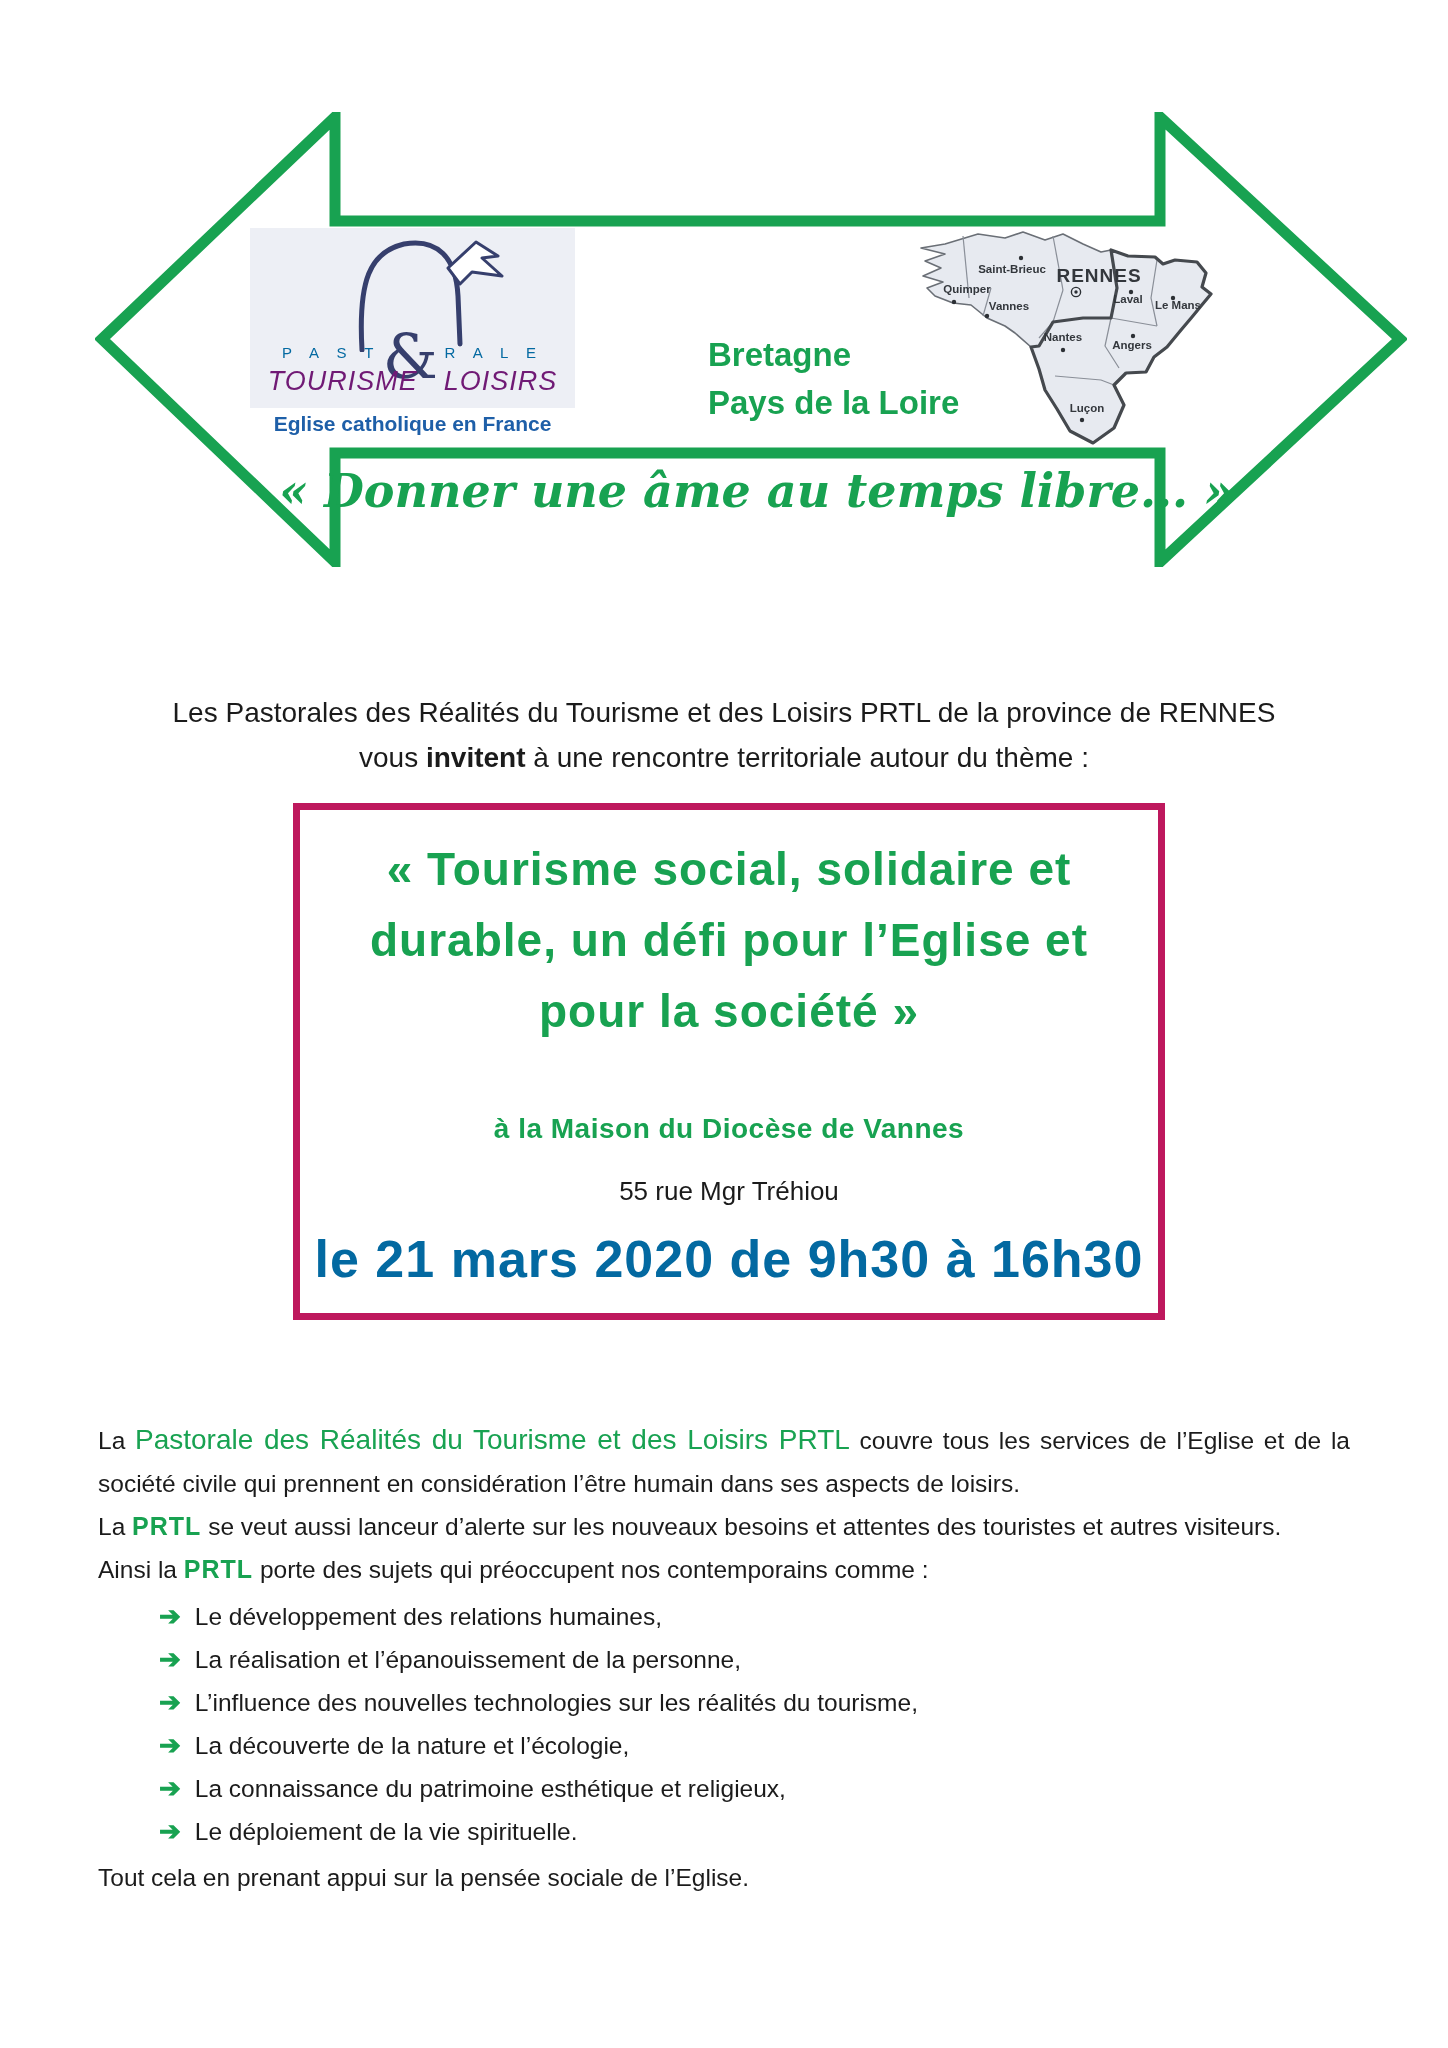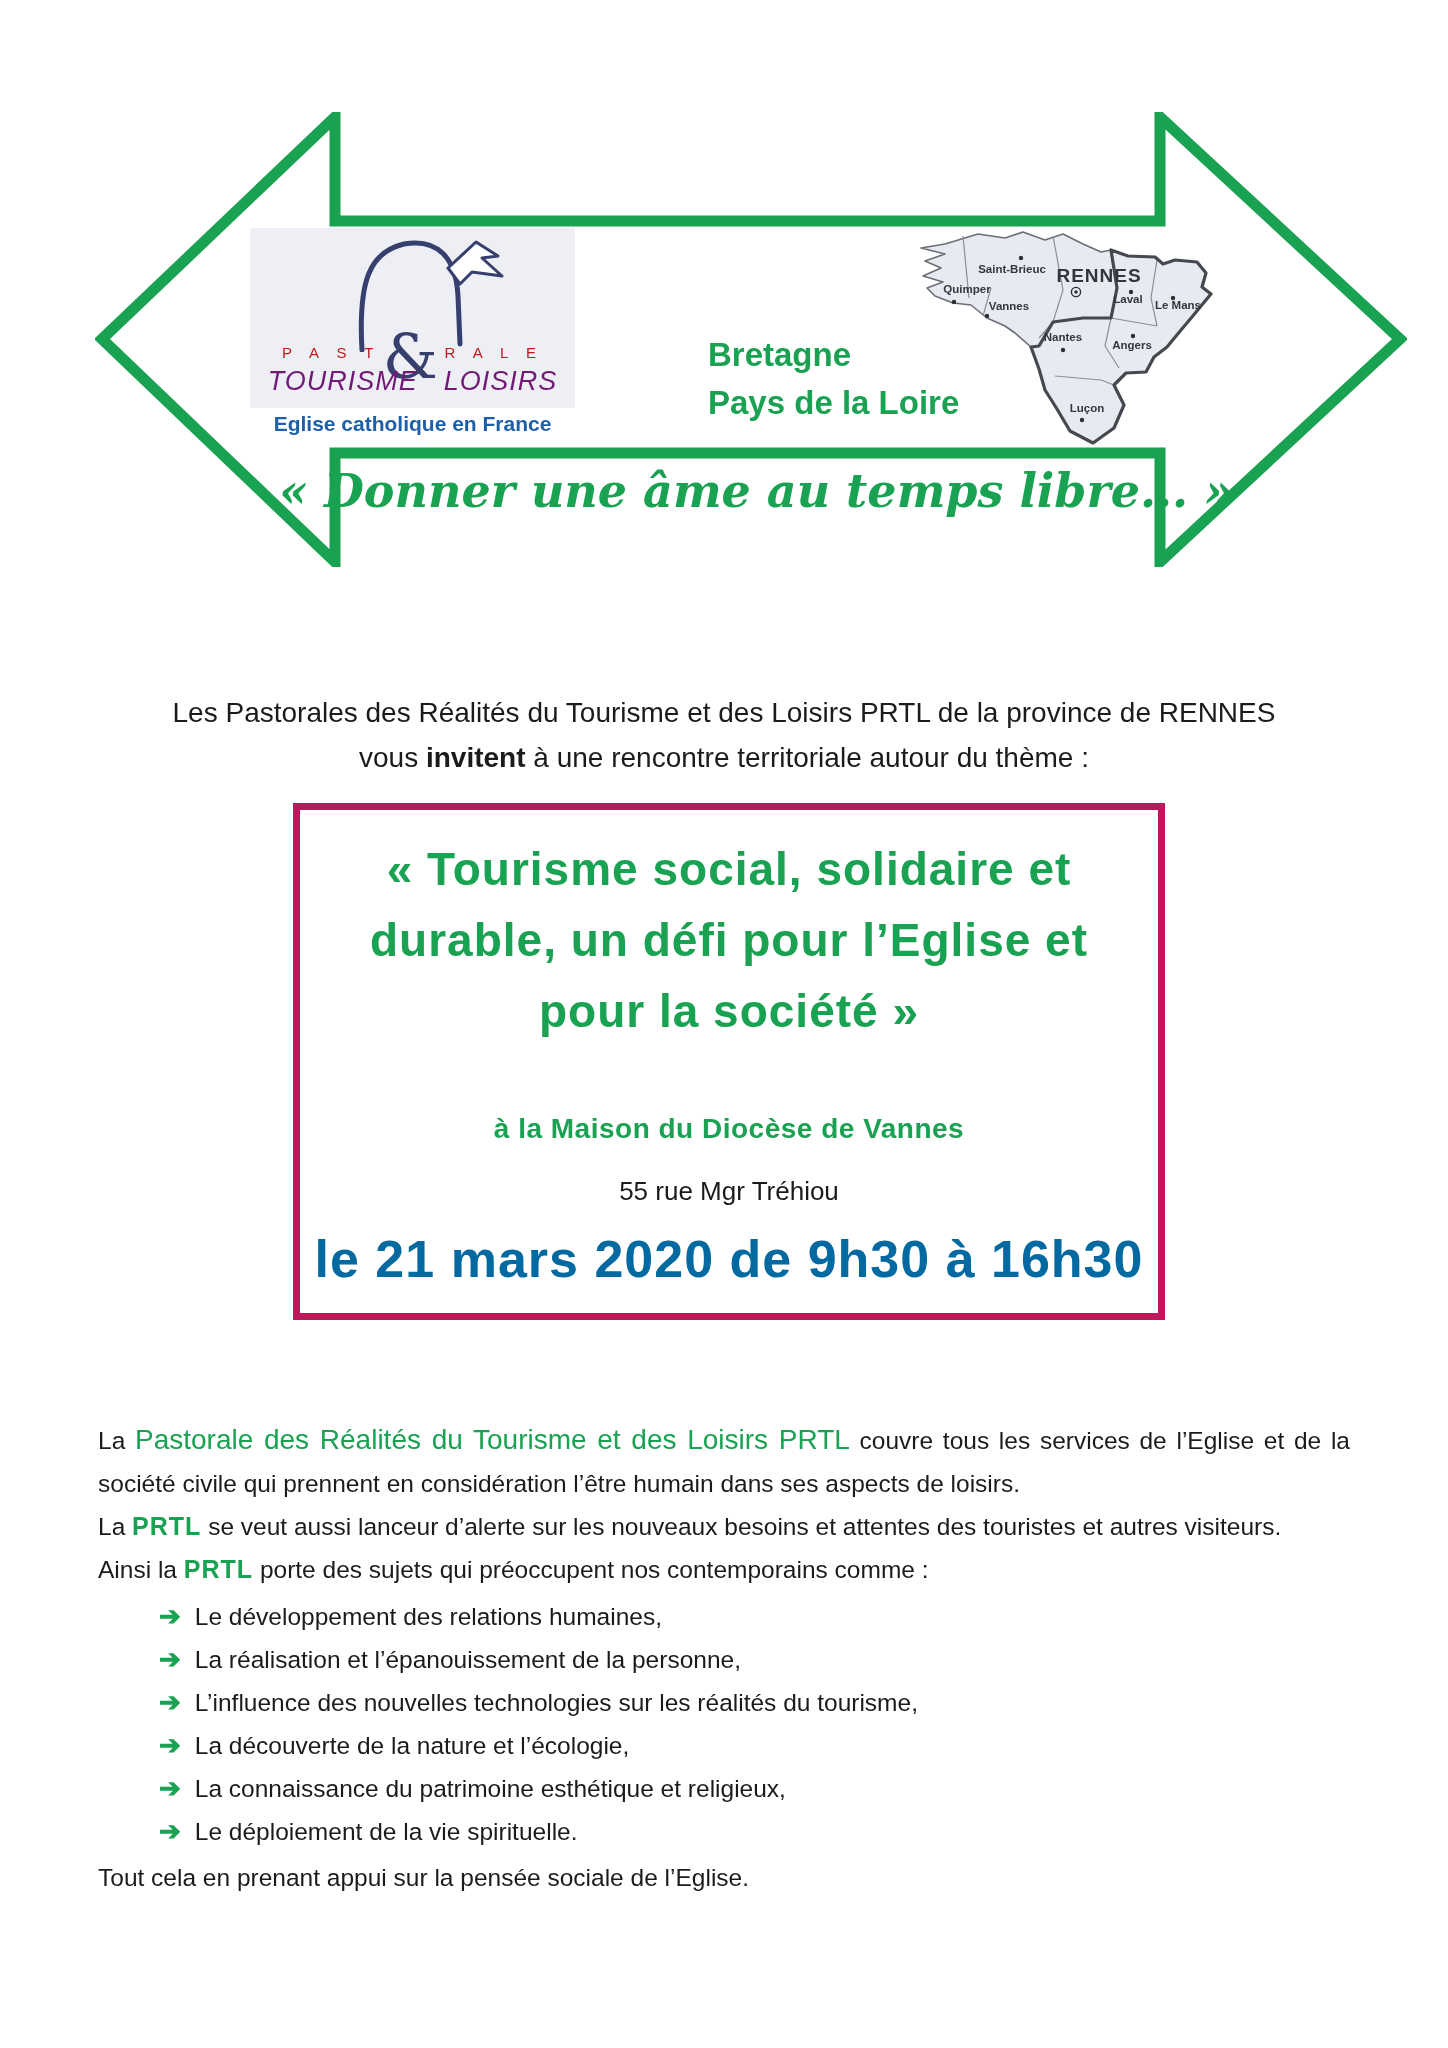--- a/index.html
+++ b/index.html
@@ -6,21 +6,21 @@
   html,body { background:#fff; }
   body { font-family:"Liberation Sans", sans-serif; color:#1b1b1b; }
   .page { position:relative; width:1448px; height:2048px; background:#fff; overflow:hidden; margin:0 auto; }
   .abs { position:absolute; }
 
   
   .arrow-svg { left:95px; top:112px; }
 
   .logo-box { left:250px; top:228px; width:325px; height:180px; background:#edeff5; }
   .logo-row1 { position:absolute; top:116px; left:0; width:100%; display:flex; justify-content:center; gap:64px;
-               font-size:15px; letter-spacing:7px; color:#b91c1c; font-weight:500; }
+               font-size:15px; letter-spacing:7px; color:#0369a1; font-weight:500; }
   .logo-row2 { position:absolute; top:138px; left:0; width:100%; display:flex; justify-content:center; gap:26px;
                font-size:27px; font-style:italic; letter-spacing:1px; color:#701a75; font-weight:500; }
   .logo-amp  { position:absolute; top:98px; left:50%; transform:translateX(-54%); font-family:"DejaVu Serif", serif;
                font-size:62px; line-height:62px; color:#363f6d; }
   .logo-caption { left:250px; top:412px; width:325px; text-align:center; font-size:21px; font-weight:700; color:#1e5fa8; }
 
   .regions { left:708px; top:338px; color:#18a251; font-weight:700; font-size:33px; line-height:34px; }
   .regions .r2 { margin-top:14px; }
 
   .quote { left:100px; top:464px; width:1312px; text-align:center; color:#18a251;

